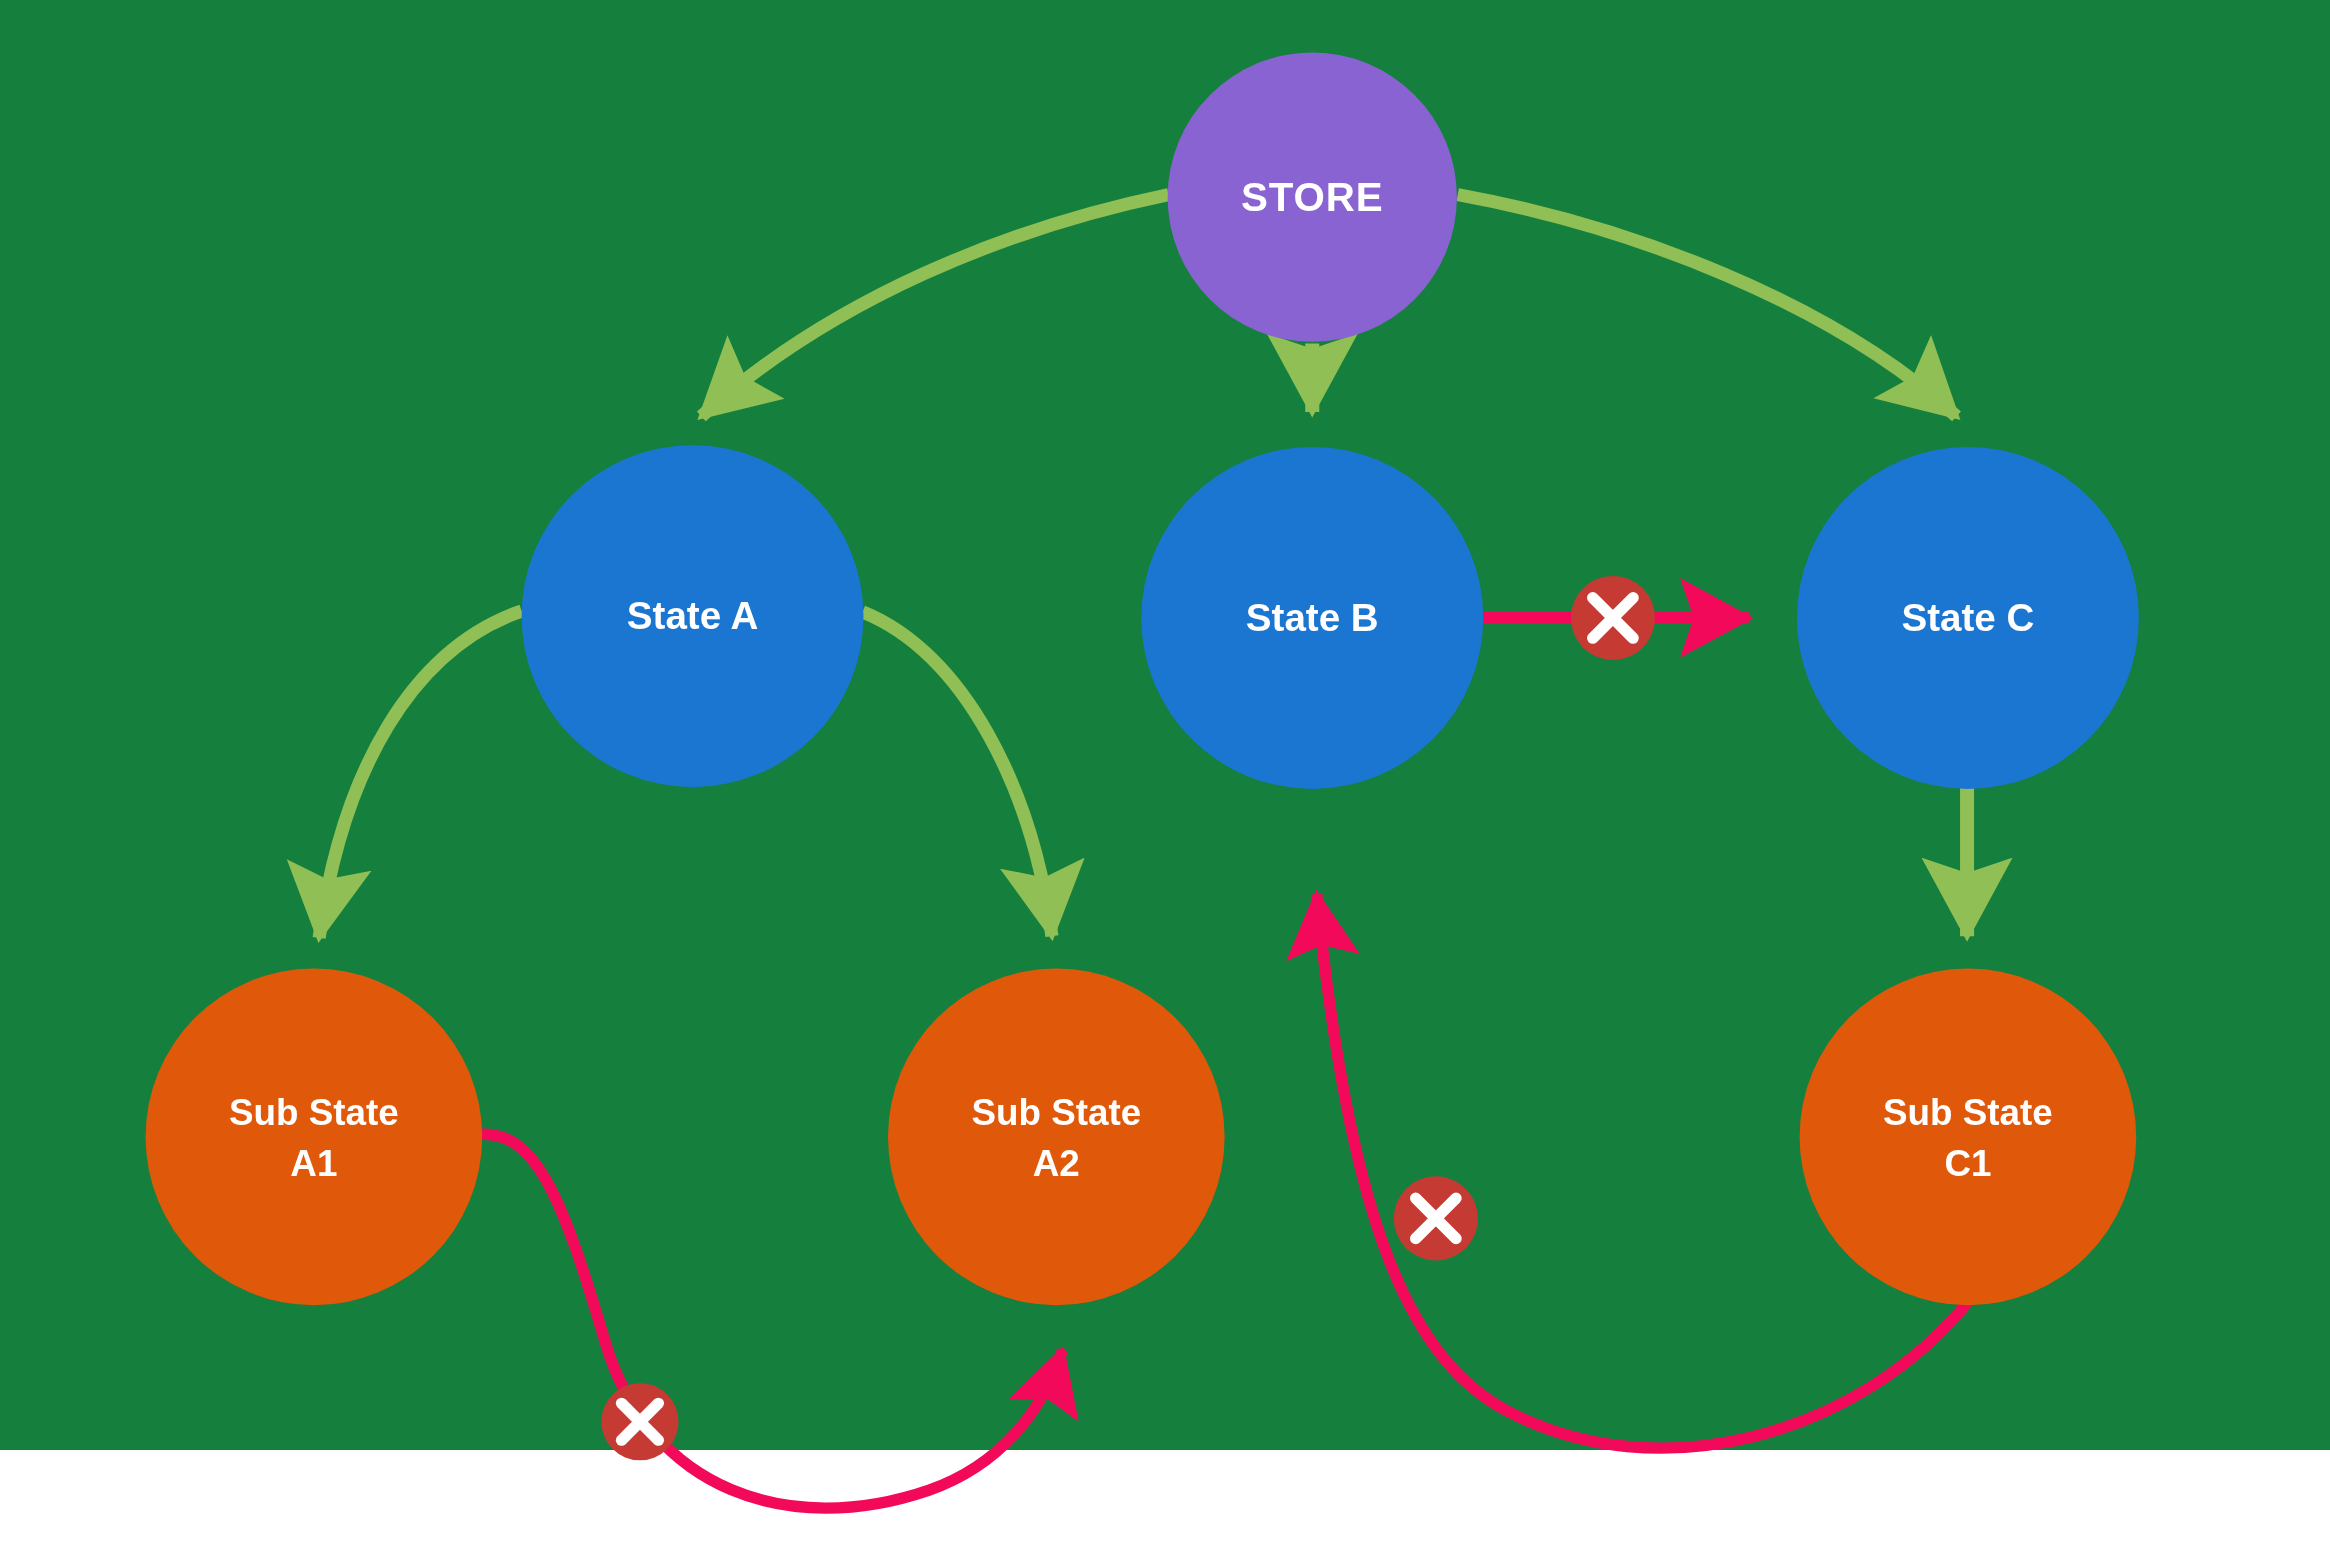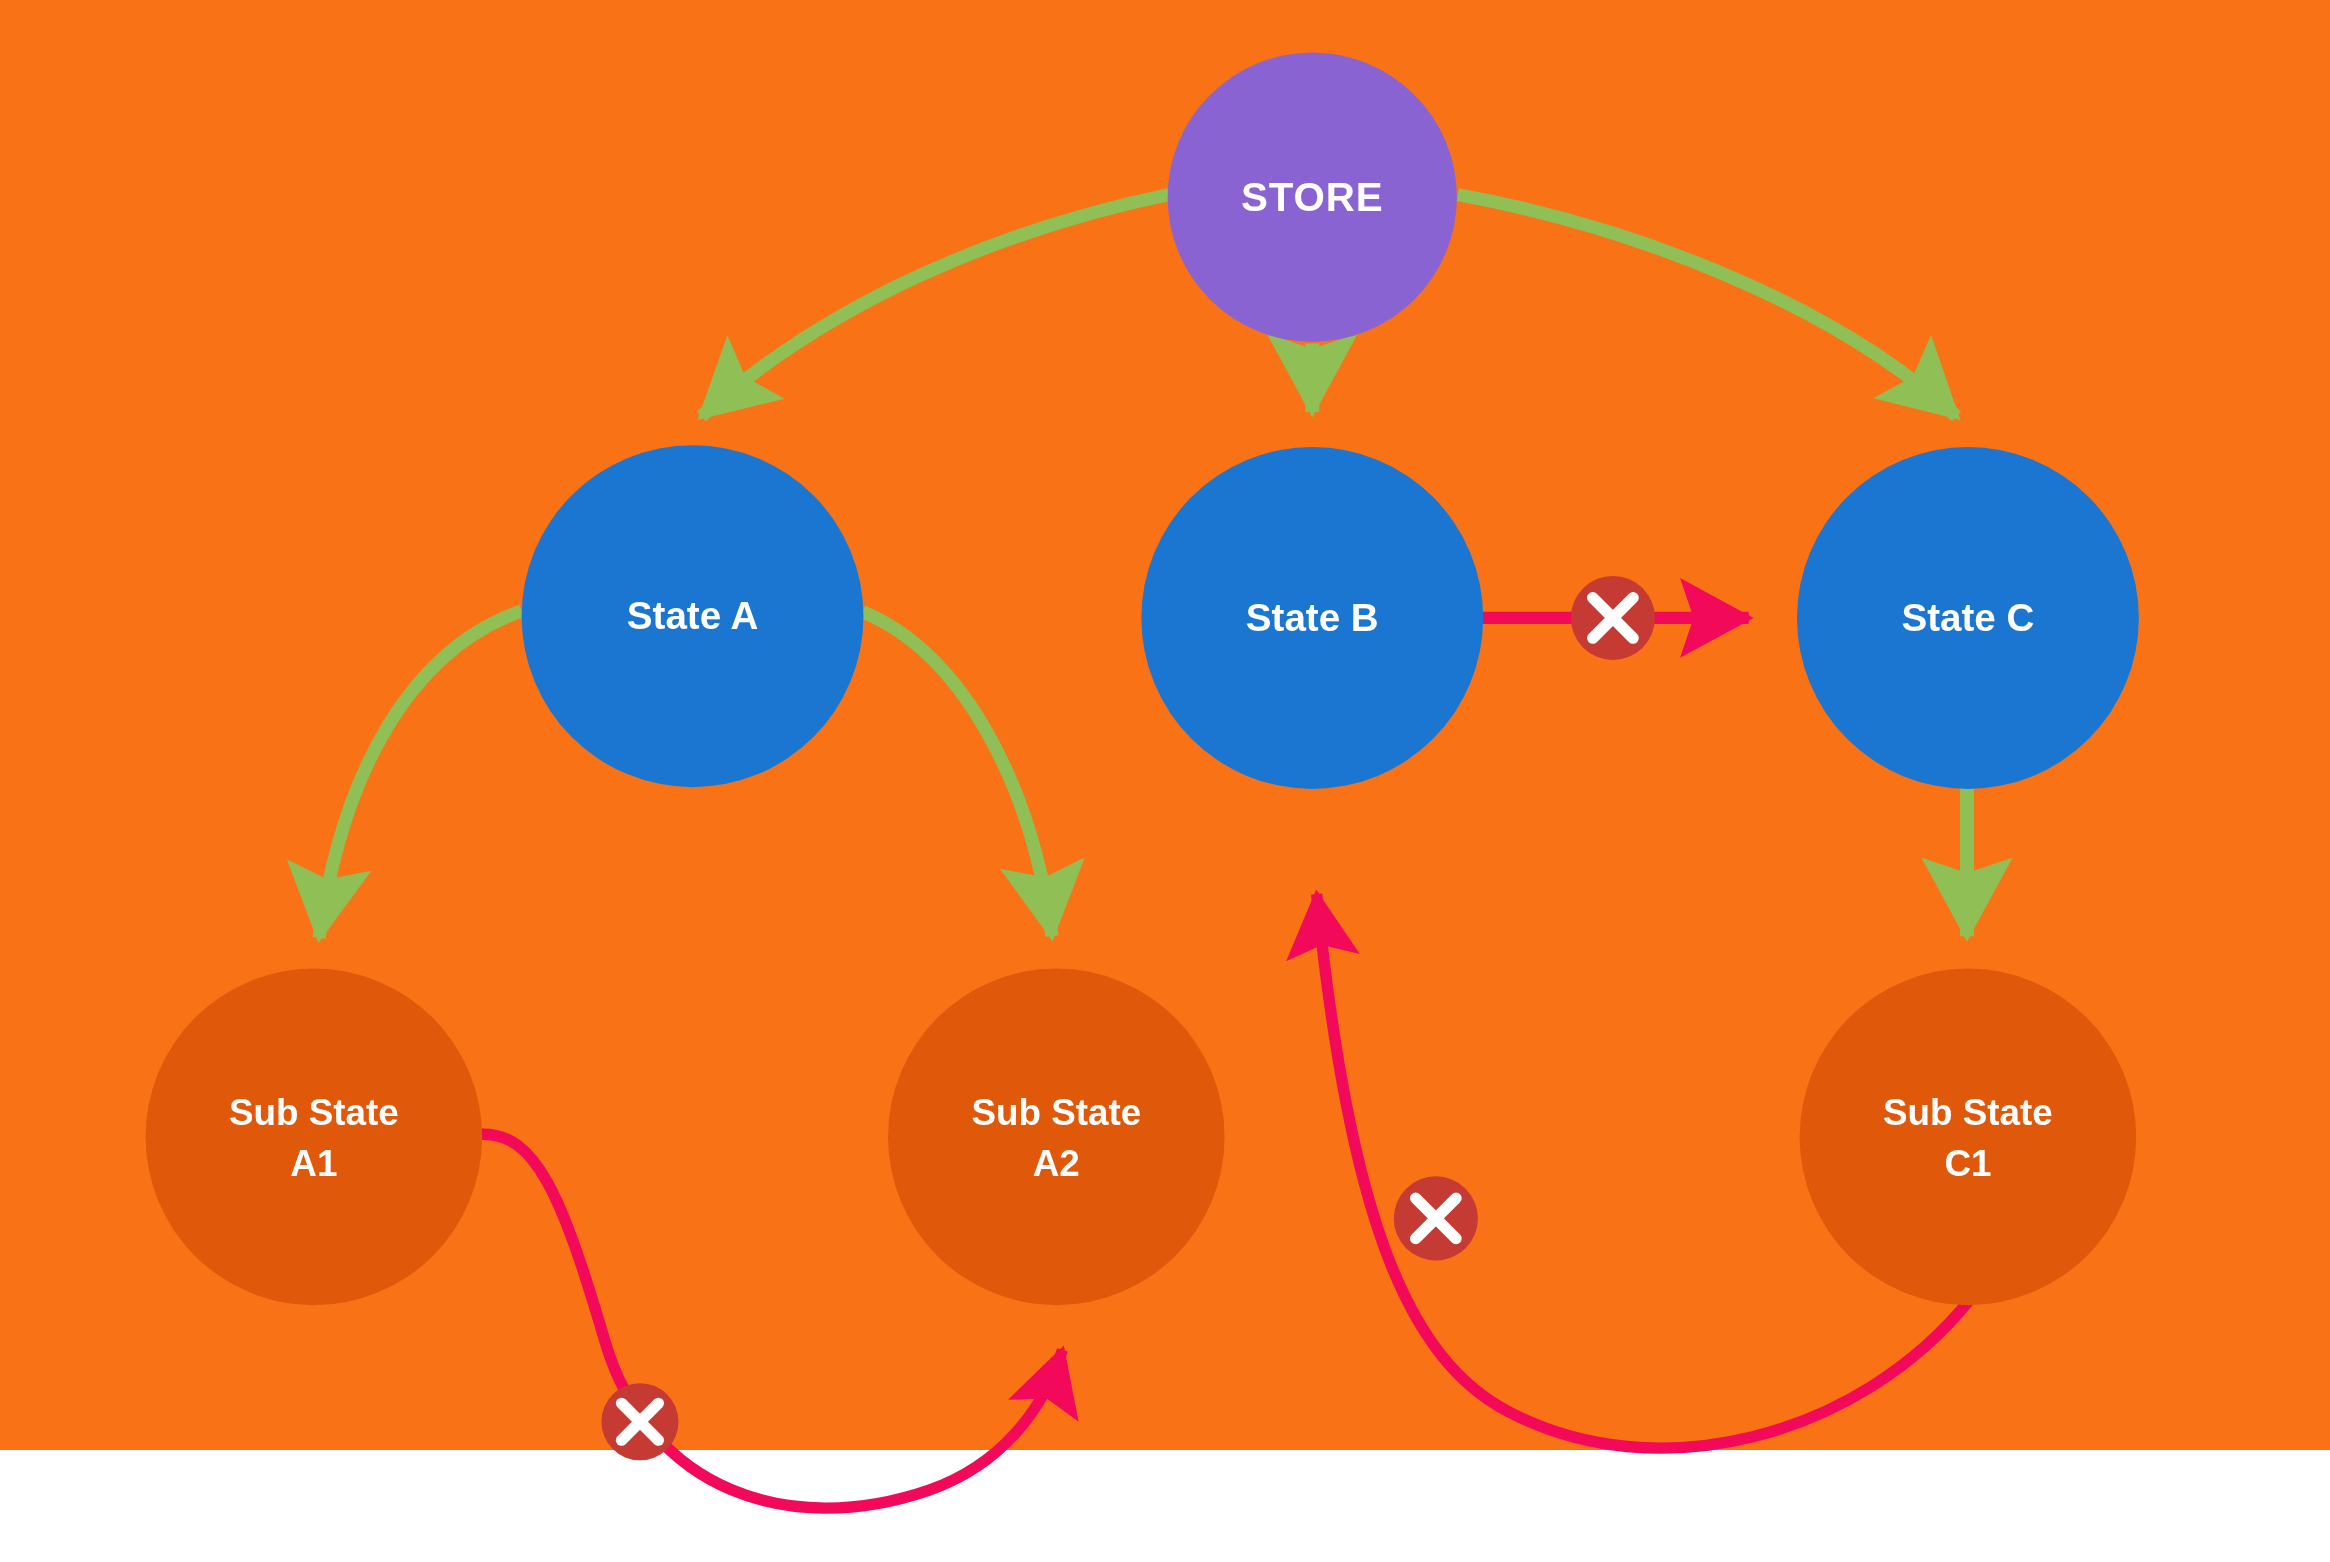--- a/index.html
+++ b/index.html
@@ -10,21 +10,21 @@
   body {
     width: 2330px;
     height: 1562px;
     font-family: "Liberation Sans", sans-serif;
     overflow: hidden;
   }
   #diagram-root {
     position: relative;
     width: 2330px;
     height: 1450px;
-    background: #f97316;
+    background: #15803d;
   }
   #diagram-svg {
     position: absolute;
     top: 0;
     left: 0;
     width: 2330px;
     height: 1562px;
   }
   .node-label {
     font-weight: bold;

